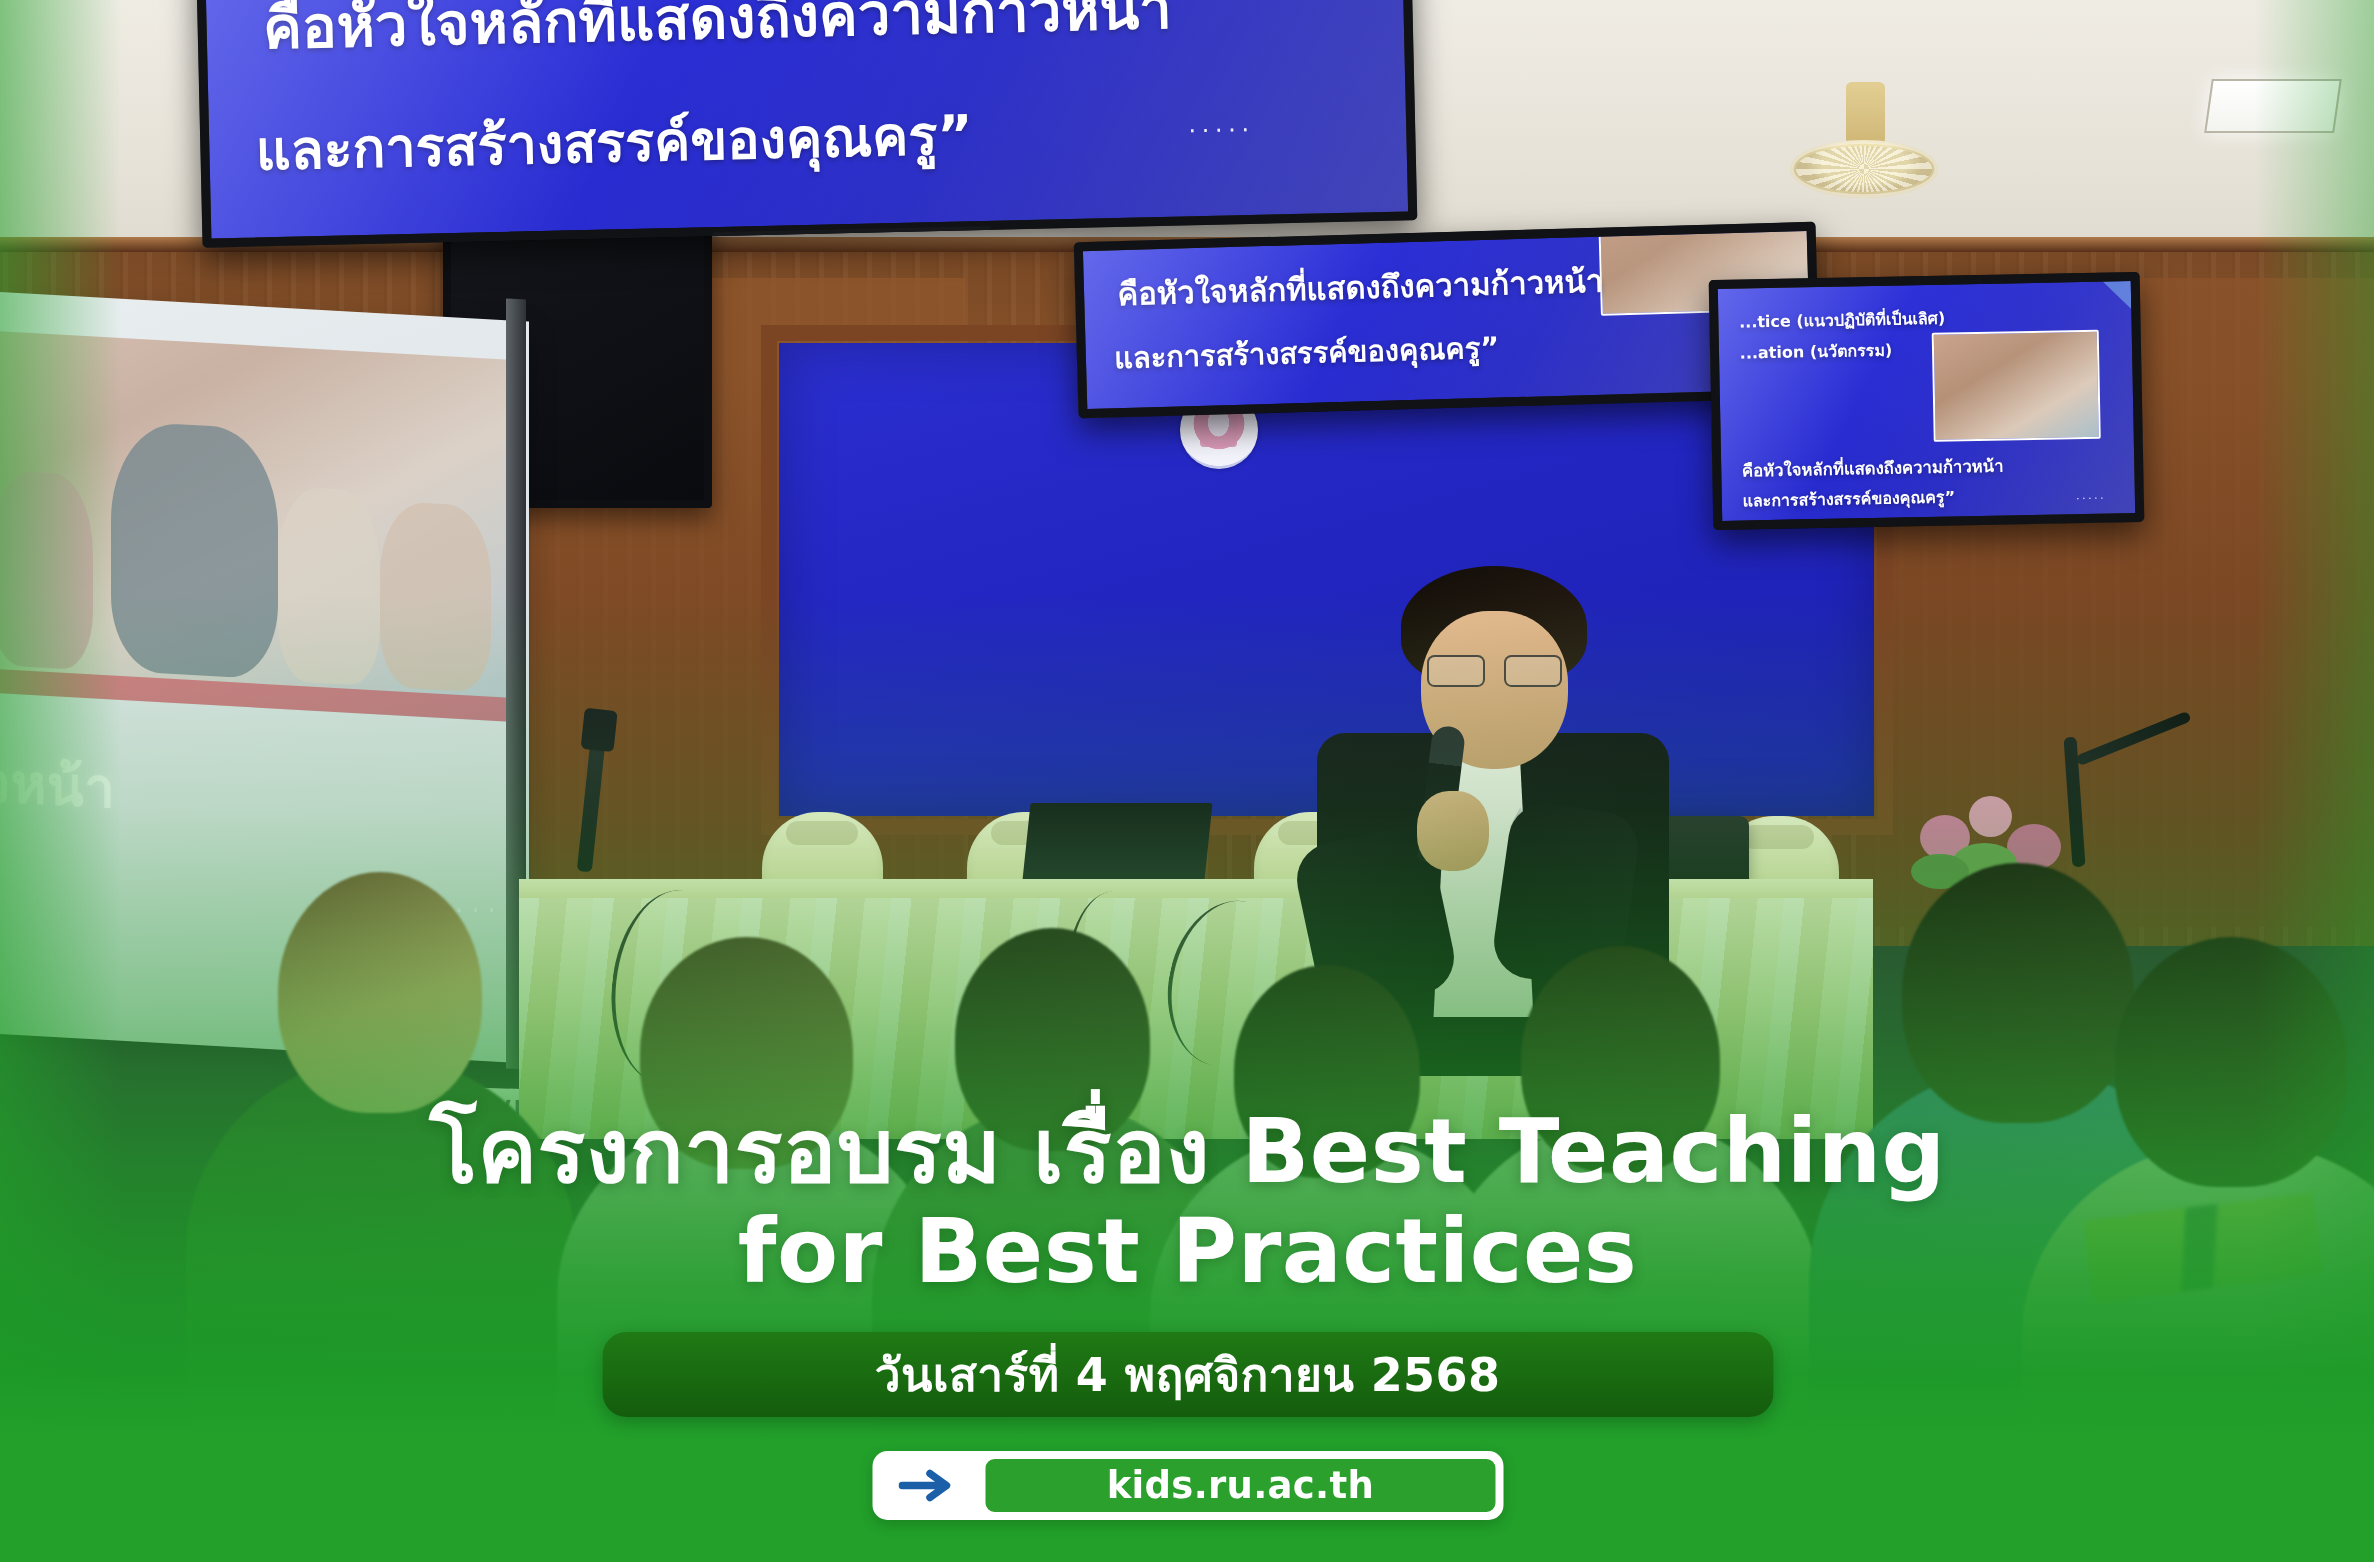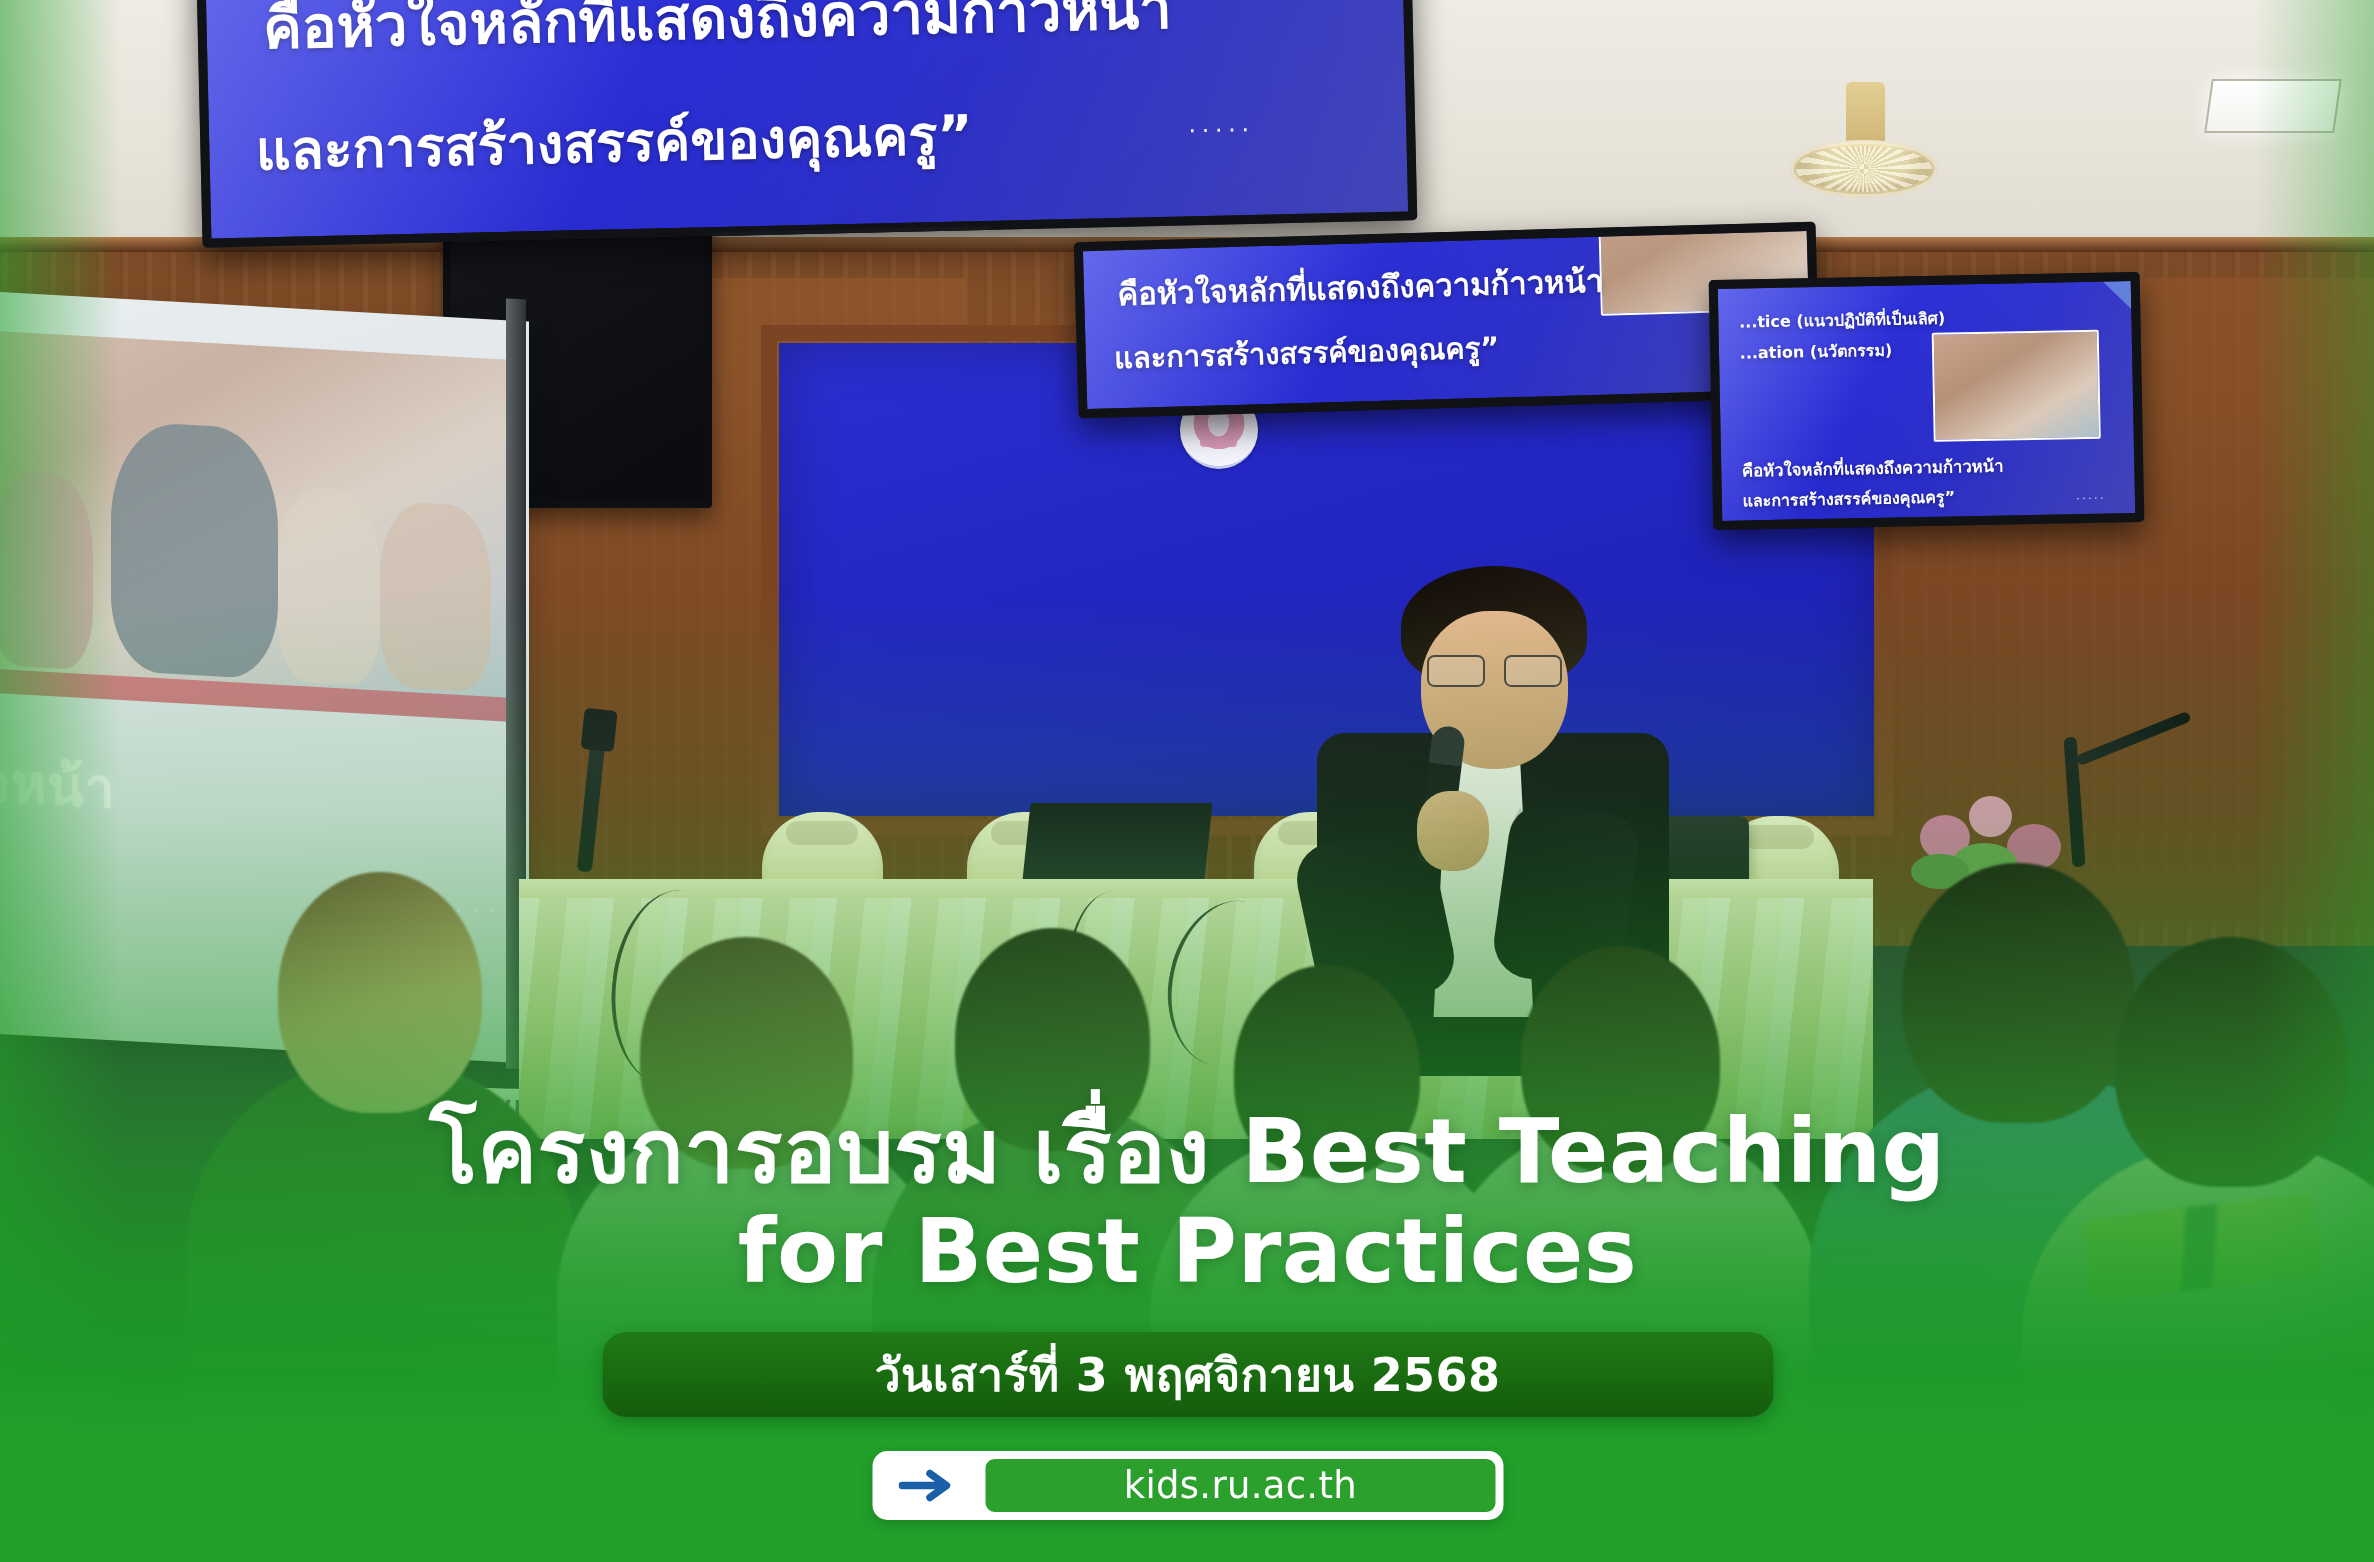--- a/index.html
+++ b/index.html
@@ -253,21 +253,21 @@
     box-shadow:0 5.6px 16.7px rgba(0,40,5,.30);}
   .date-badge span{color:#ffffff;font-size:46px;font-weight:700;letter-spacing:0.4px;}
   .url-pill{position:absolute;left:50%;transform:translateX(-50%);top:1451px;
     width:631px;height:69px;border-radius:15px;background:#ffffff;
     display:flex;align-items:center;padding:5.6px;box-shadow:0 4.6px 13px rgba(0,40,5,.22);}
   .url-arrow{width:102px;height:100%;display:flex;align-items:center;justify-content:center;flex:0 0 auto;}
   .url-arrow svg{display:block;}
   .url-field{flex:1 1 auto;height:100%;margin-left:3.7px;border-radius:11px;
     background:#2ca02c;border:2.8px solid #ffffff;
     display:flex;align-items:center;justify-content:center;}
-  .url-field span{color:#ffffff;font-size:37px;font-weight:400;letter-spacing:0.3px;}
+  .url-field span{color:#ffffff;font-size:37px;font-weight:700;letter-spacing:0.3px;}
 </style>
 </head>
 <body>
 
 <div class="stage">
 
   <div class="photo">
 
     <div class="ceiling"></div>
     <div class="wood-wall"></div>
@@ -399,21 +399,21 @@
   </div>
 
   <div class="overlay">
 
     <div class="title">
       <span>โครงการอบรม เรื่อง Best Teaching</span>
       <span class="l2">for Best Practices</span>
     </div>
 
     <div class="date-badge">
-      <span>วันเสาร์ที่ 3 พฤศจิกายน 2568</span>
+      <span>วันเสาร์ที่ 4 พฤศจิกายน 2568</span>
     </div>
 
     <div class="url-pill">
       <div class="url-arrow">
         <svg width="61" height="37" viewBox="0 0 66 40" aria-hidden="true">
           <path d="M4 20 H46 M34 7 L52 20 L34 33" fill="none" stroke="#1a5fa8" stroke-width="8" stroke-linecap="round" stroke-linejoin="round"></path>
         </svg>
       </div>
       <div class="url-field">
         <span>kids.ru.ac.th</span>

